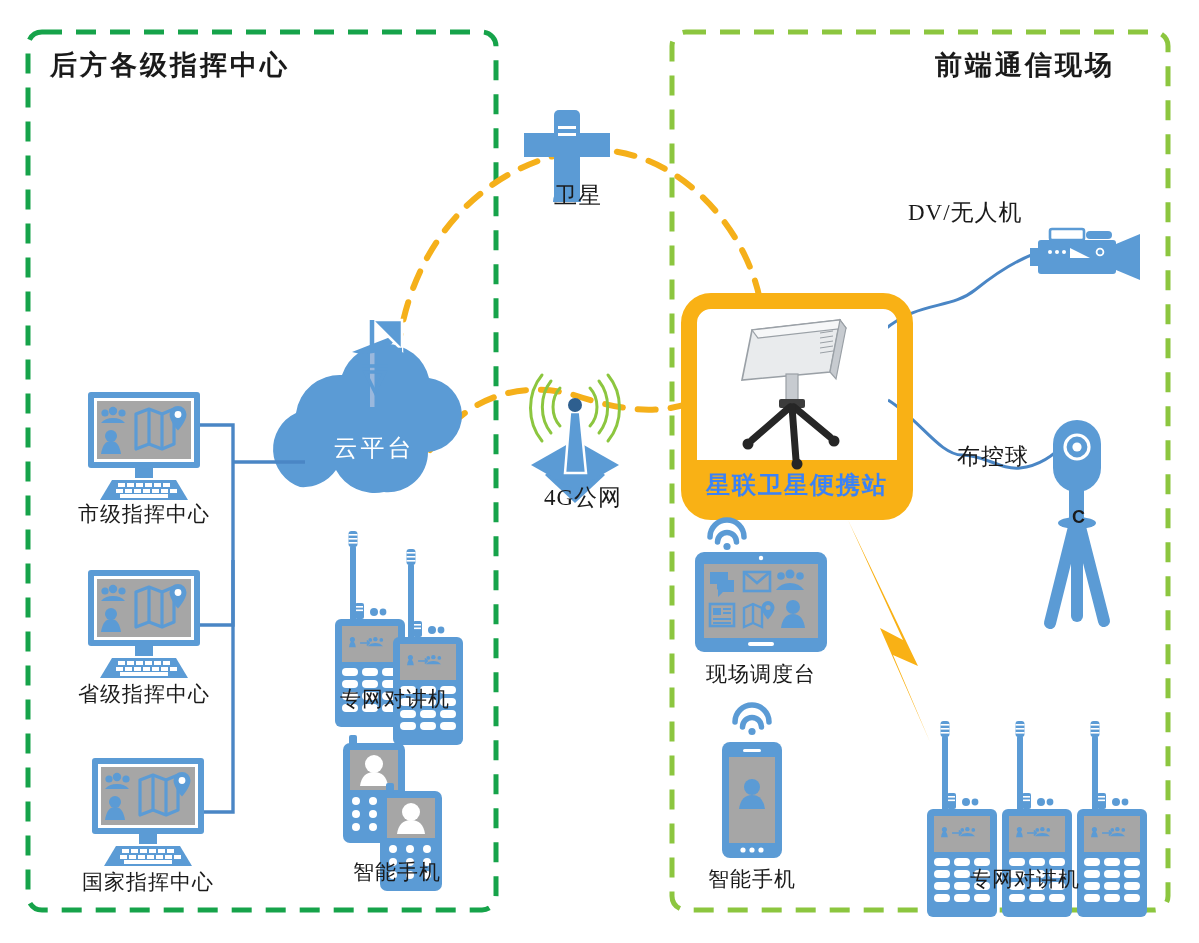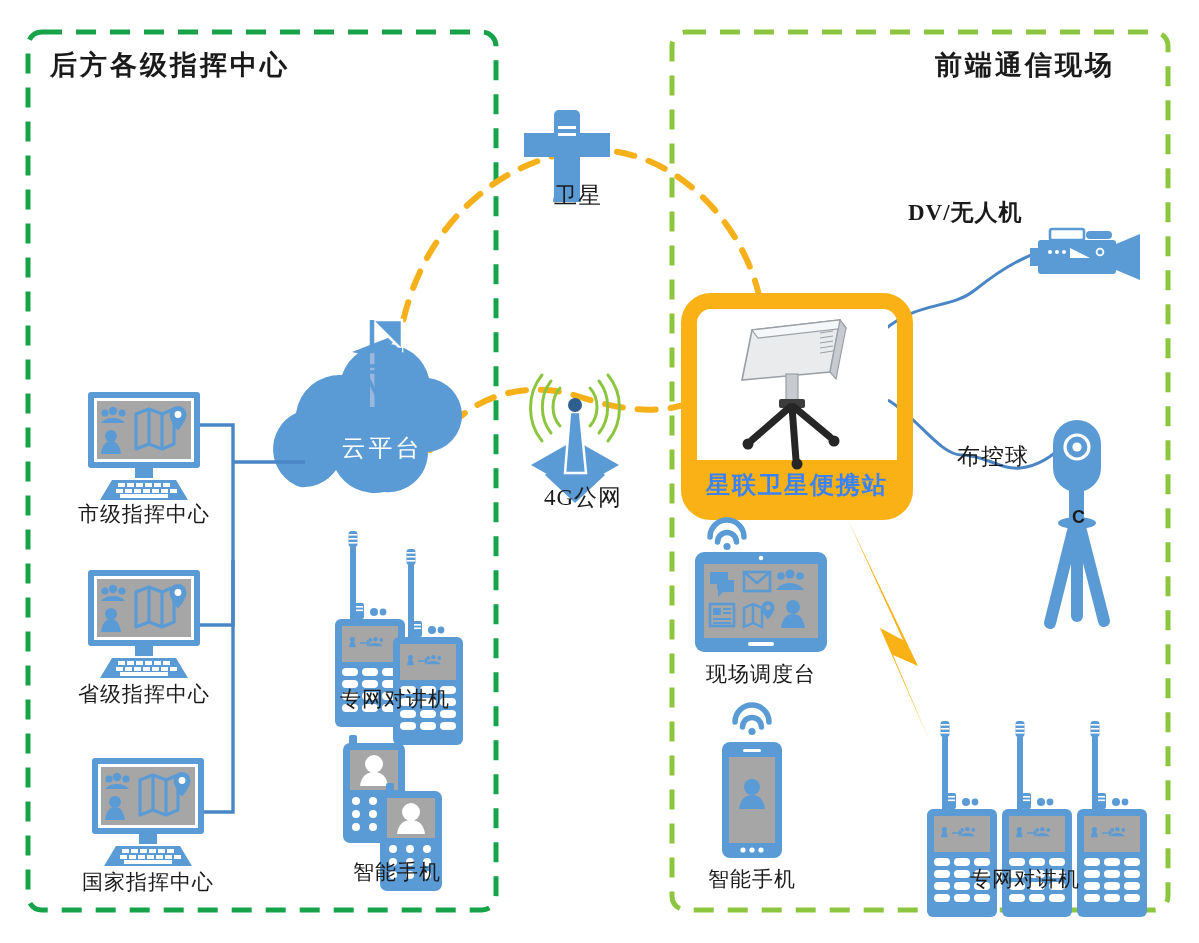--- a/index.html
+++ b/index.html
@@ -338,35 +338,35 @@
   <g transform="translate(1075,717)">
         <use href="#walkie"></use>
       </g>
 </svg>
 
 <div class="lbl panel-title" style="left:50px;top:47px;">后方各级指挥中心</div>
 <div class="lbl panel-title" style="left:935px;top:47px;">前端通信现场</div>
 
 <div class="lbl node-label-lg ctr" style="left:578px;top:180px;">卫星</div>
 
-<div class="lbl node-label ctr" style="left:374px;top:432px;color:#ffffff;font-size:24px;letter-spacing:3px;margin-left:8px;">云平台</div>
+<div class="lbl node-label ctr" style="left:374px;top:432px;color:#ffffff;font-size:24px;letter-spacing:3px;">云平台</div>
 
 <div class="lbl node-label-lg ctr" style="left:583px;top:482px;">4G公网</div>
 
 <div class="lbl node-label ctr" style="left:144px;top:500px;">市级指挥中心</div>
 <div class="lbl node-label ctr" style="left:144px;top:680px;">省级指挥中心</div>
 <div class="lbl node-label ctr" style="left:148px;top:868px;">国家指挥中心</div>
 
 <div class="lbl node-label ctr" style="left:395px;top:685px;">专网对讲机</div>
 <div class="lbl node-label ctr" style="left:397px;top:858px;">智能手机</div>
 
 <div class="lbl station-label ctr" style="left:797px;top:469px;">星联卫星便携站</div>
 
 <div class="lbl node-label ctr" style="left:761px;top:660px;">现场调度台</div>
 <div class="lbl node-label ctr" style="left:752px;top:865px;">智能手机</div>
 
-<div class="lbl node-label-lg" style="left:908px;top:197px;font-weight:bold;">DV/无人机</div>
+<div class="lbl node-label-lg" style="left:908px;top:197px;">DV/无人机</div>
 <div class="lbl node-label-lg" style="left:957px;top:441px;">布控球</div>
 <div class="lbl" style="left:1072px;top:507px;font-size:18px;font-weight:700;font-family:'Liberation Sans',sans-serif;">C</div>
 
 <div class="lbl node-label ctr" style="left:1025px;top:865px;">专网对讲机</div>
 
 </div>
 
 </body></html>

